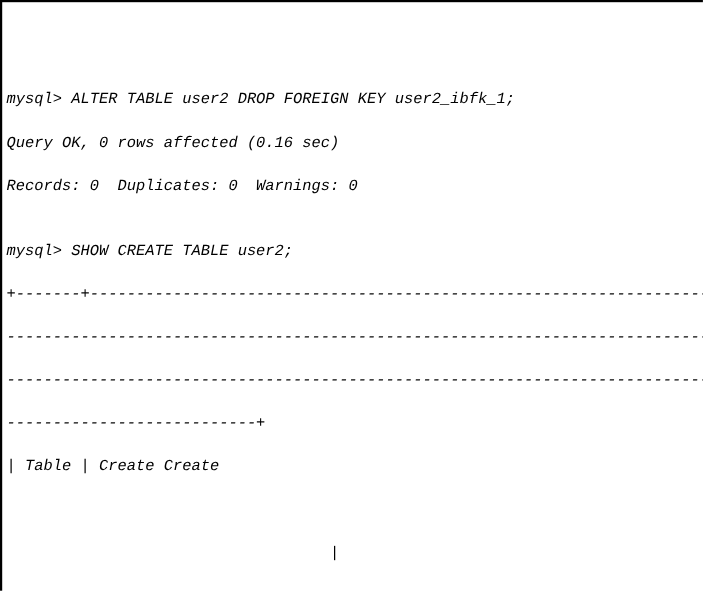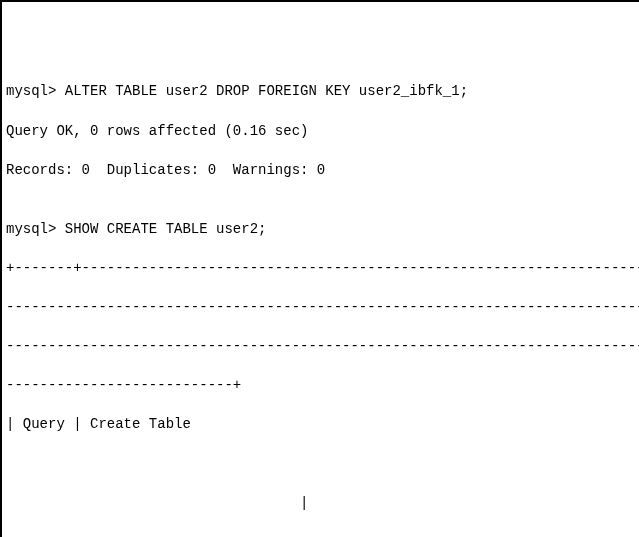--- a/index.html
+++ b/index.html
@@ -16,37 +16,38 @@
       border-left: 2px solid #000;
       border-top: 2px solid #000;
       width: 639px;
       height: 537px;
       padding: 2px 4px;
       white-space: pre;
       overflow: hidden;
     }
     .line {
       display: block;
+      font-style: italic;
     }
   </style>
 </head>
 <body>
 
 
 
 <span class="line"><span>mysql&gt; </span><span>ALTER TABLE user2 DROP FOREIGN KEY user2_ibfk_1;</span></span>
 <span class="line">Query OK, 0 rows affected (0.16 sec)</span>
 <span class="line">Records: 0  Duplicates: 0  Warnings: 0</span>
 <span class="line"></span>
 <span class="line"><span>mysql&gt; </span><span>SHOW CREATE TABLE user2;</span></span>
 <span class="line">+-------+----------------------------------------------------------------------</span>
 <span class="line">------------------------------------------------------------------------------</span>
 <span class="line">------------------------------------------------------------------------------</span>
 <span class="line">---------------------------+</span>
-<span class="line">| Query | Create Table</span>
+<span class="line">| Table | Create Create</span>
 <span class="line"></span>
 <span class="line"></span>
 <span class="line">                                   |</span>
 <span class="line">+-------+----------------------------------------------------------------------</span>
 
 
 
 
 
 

